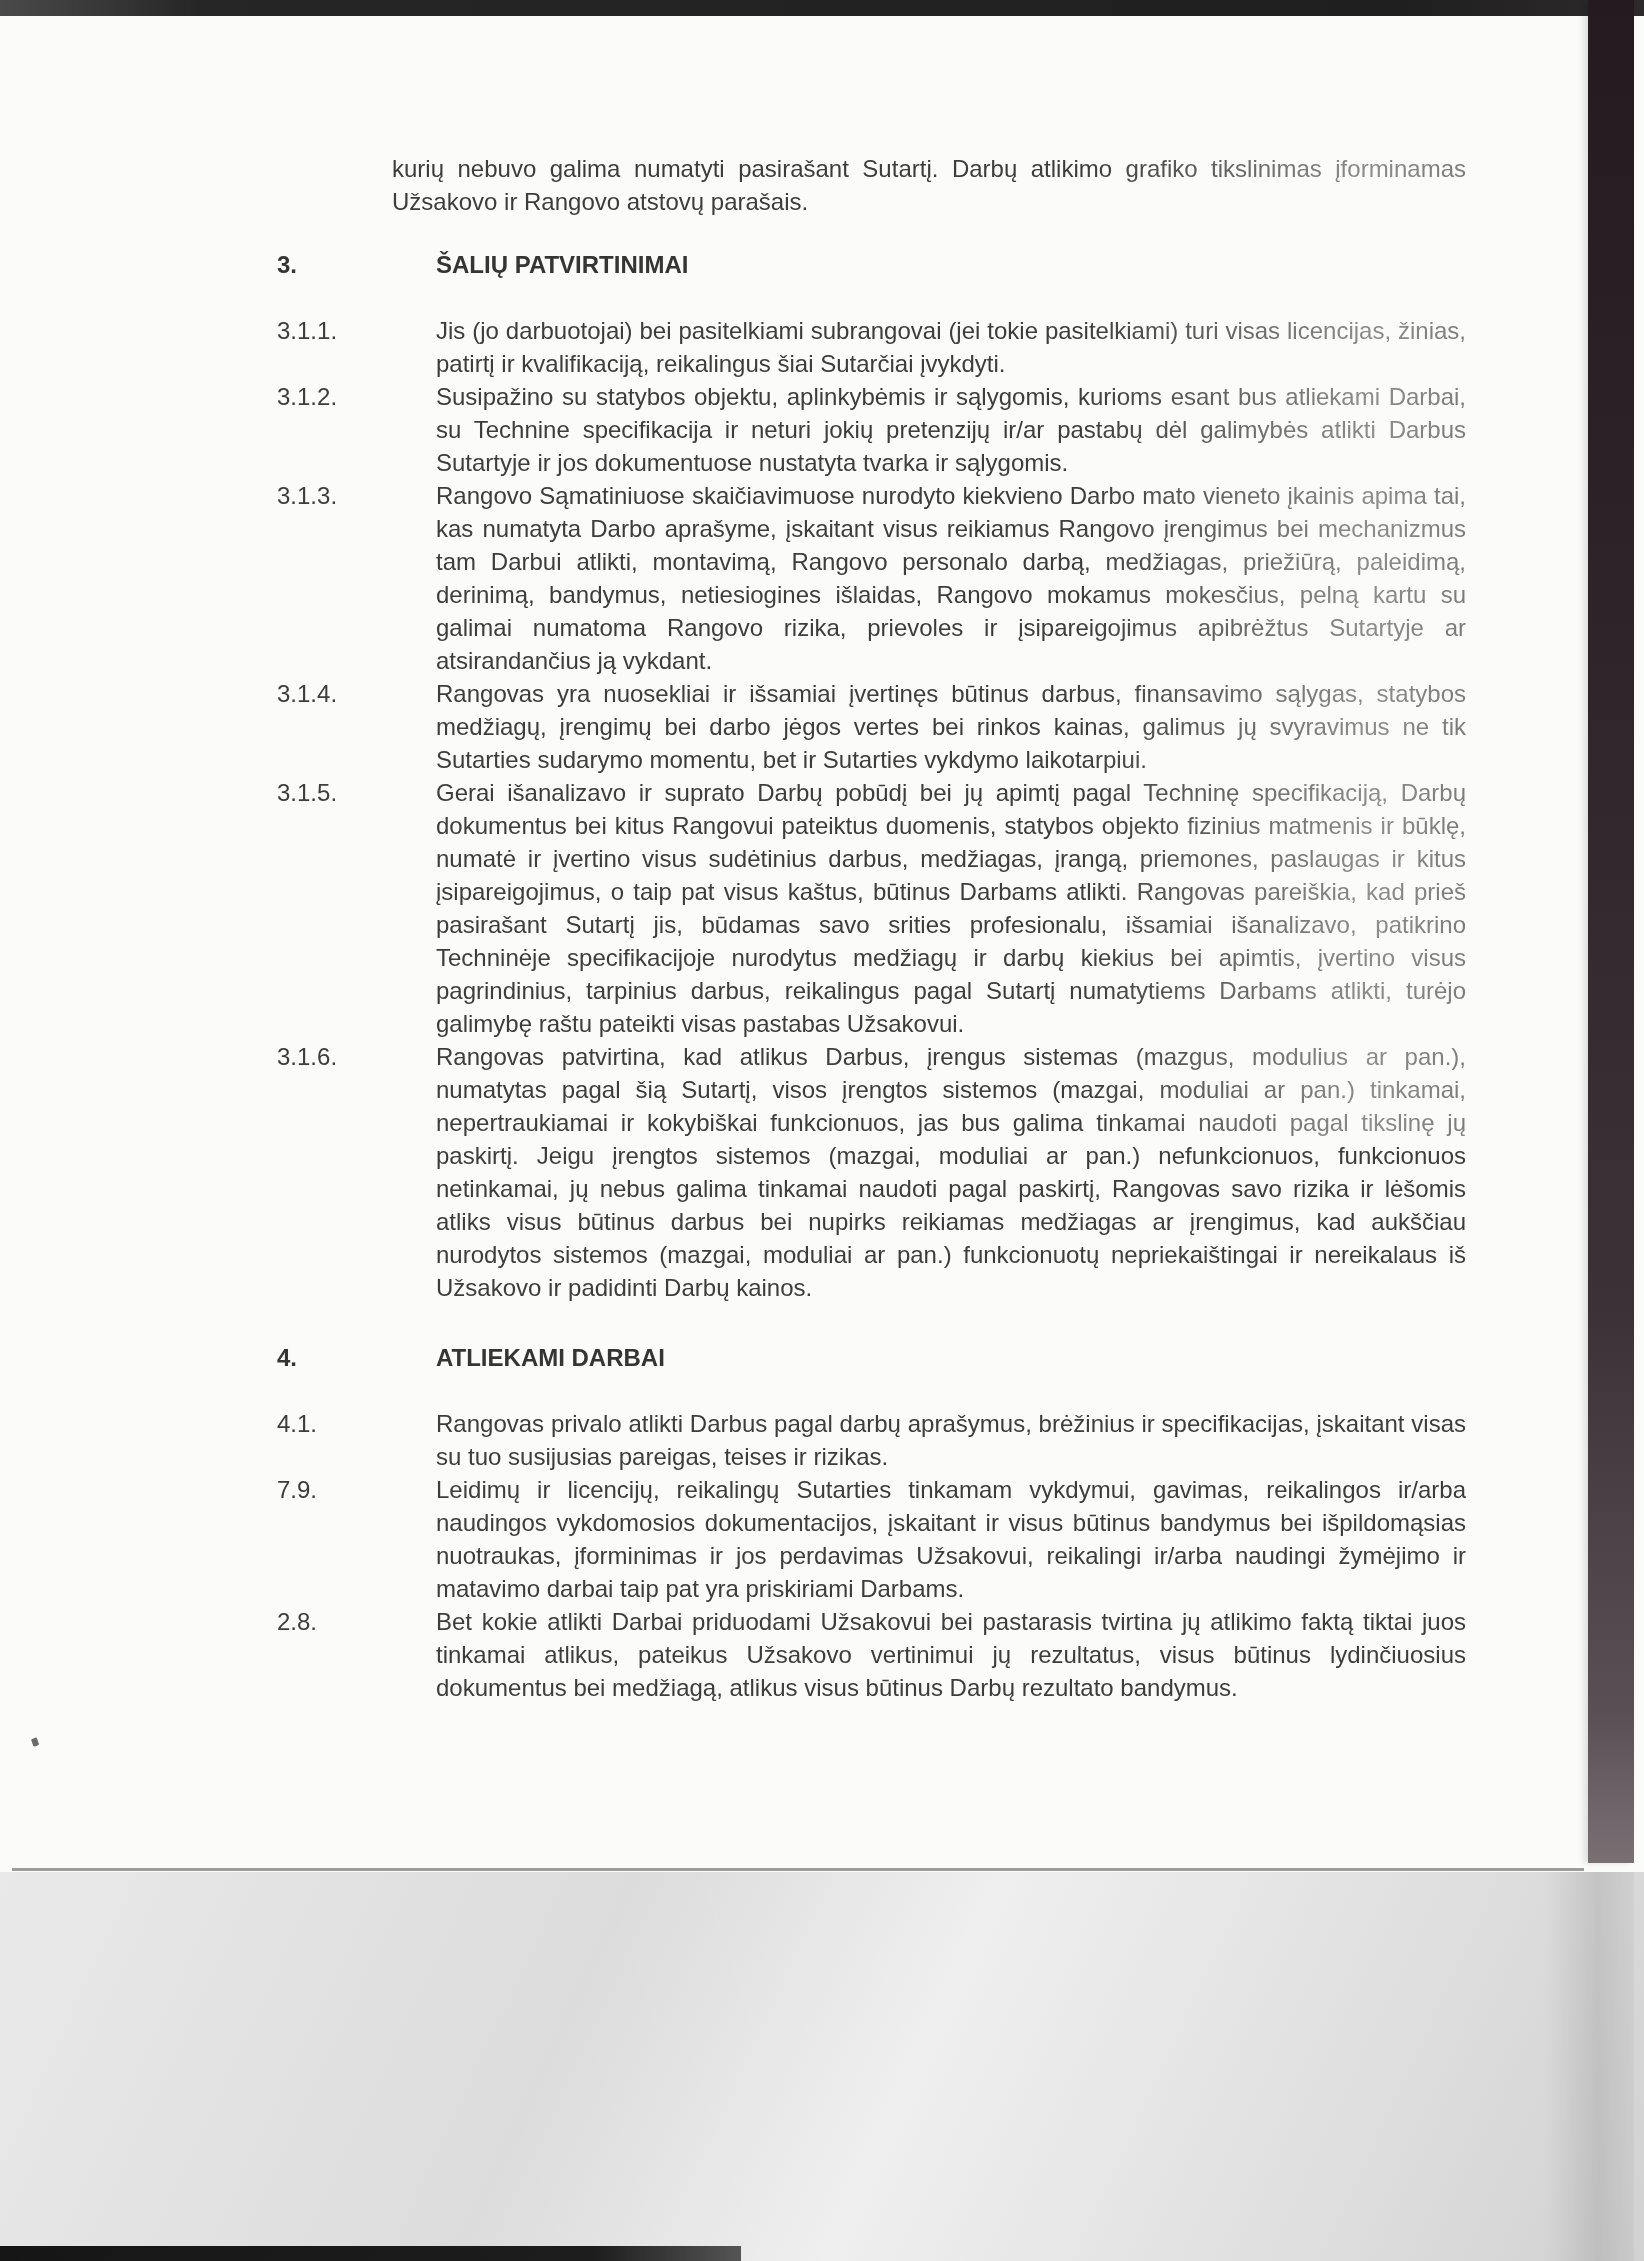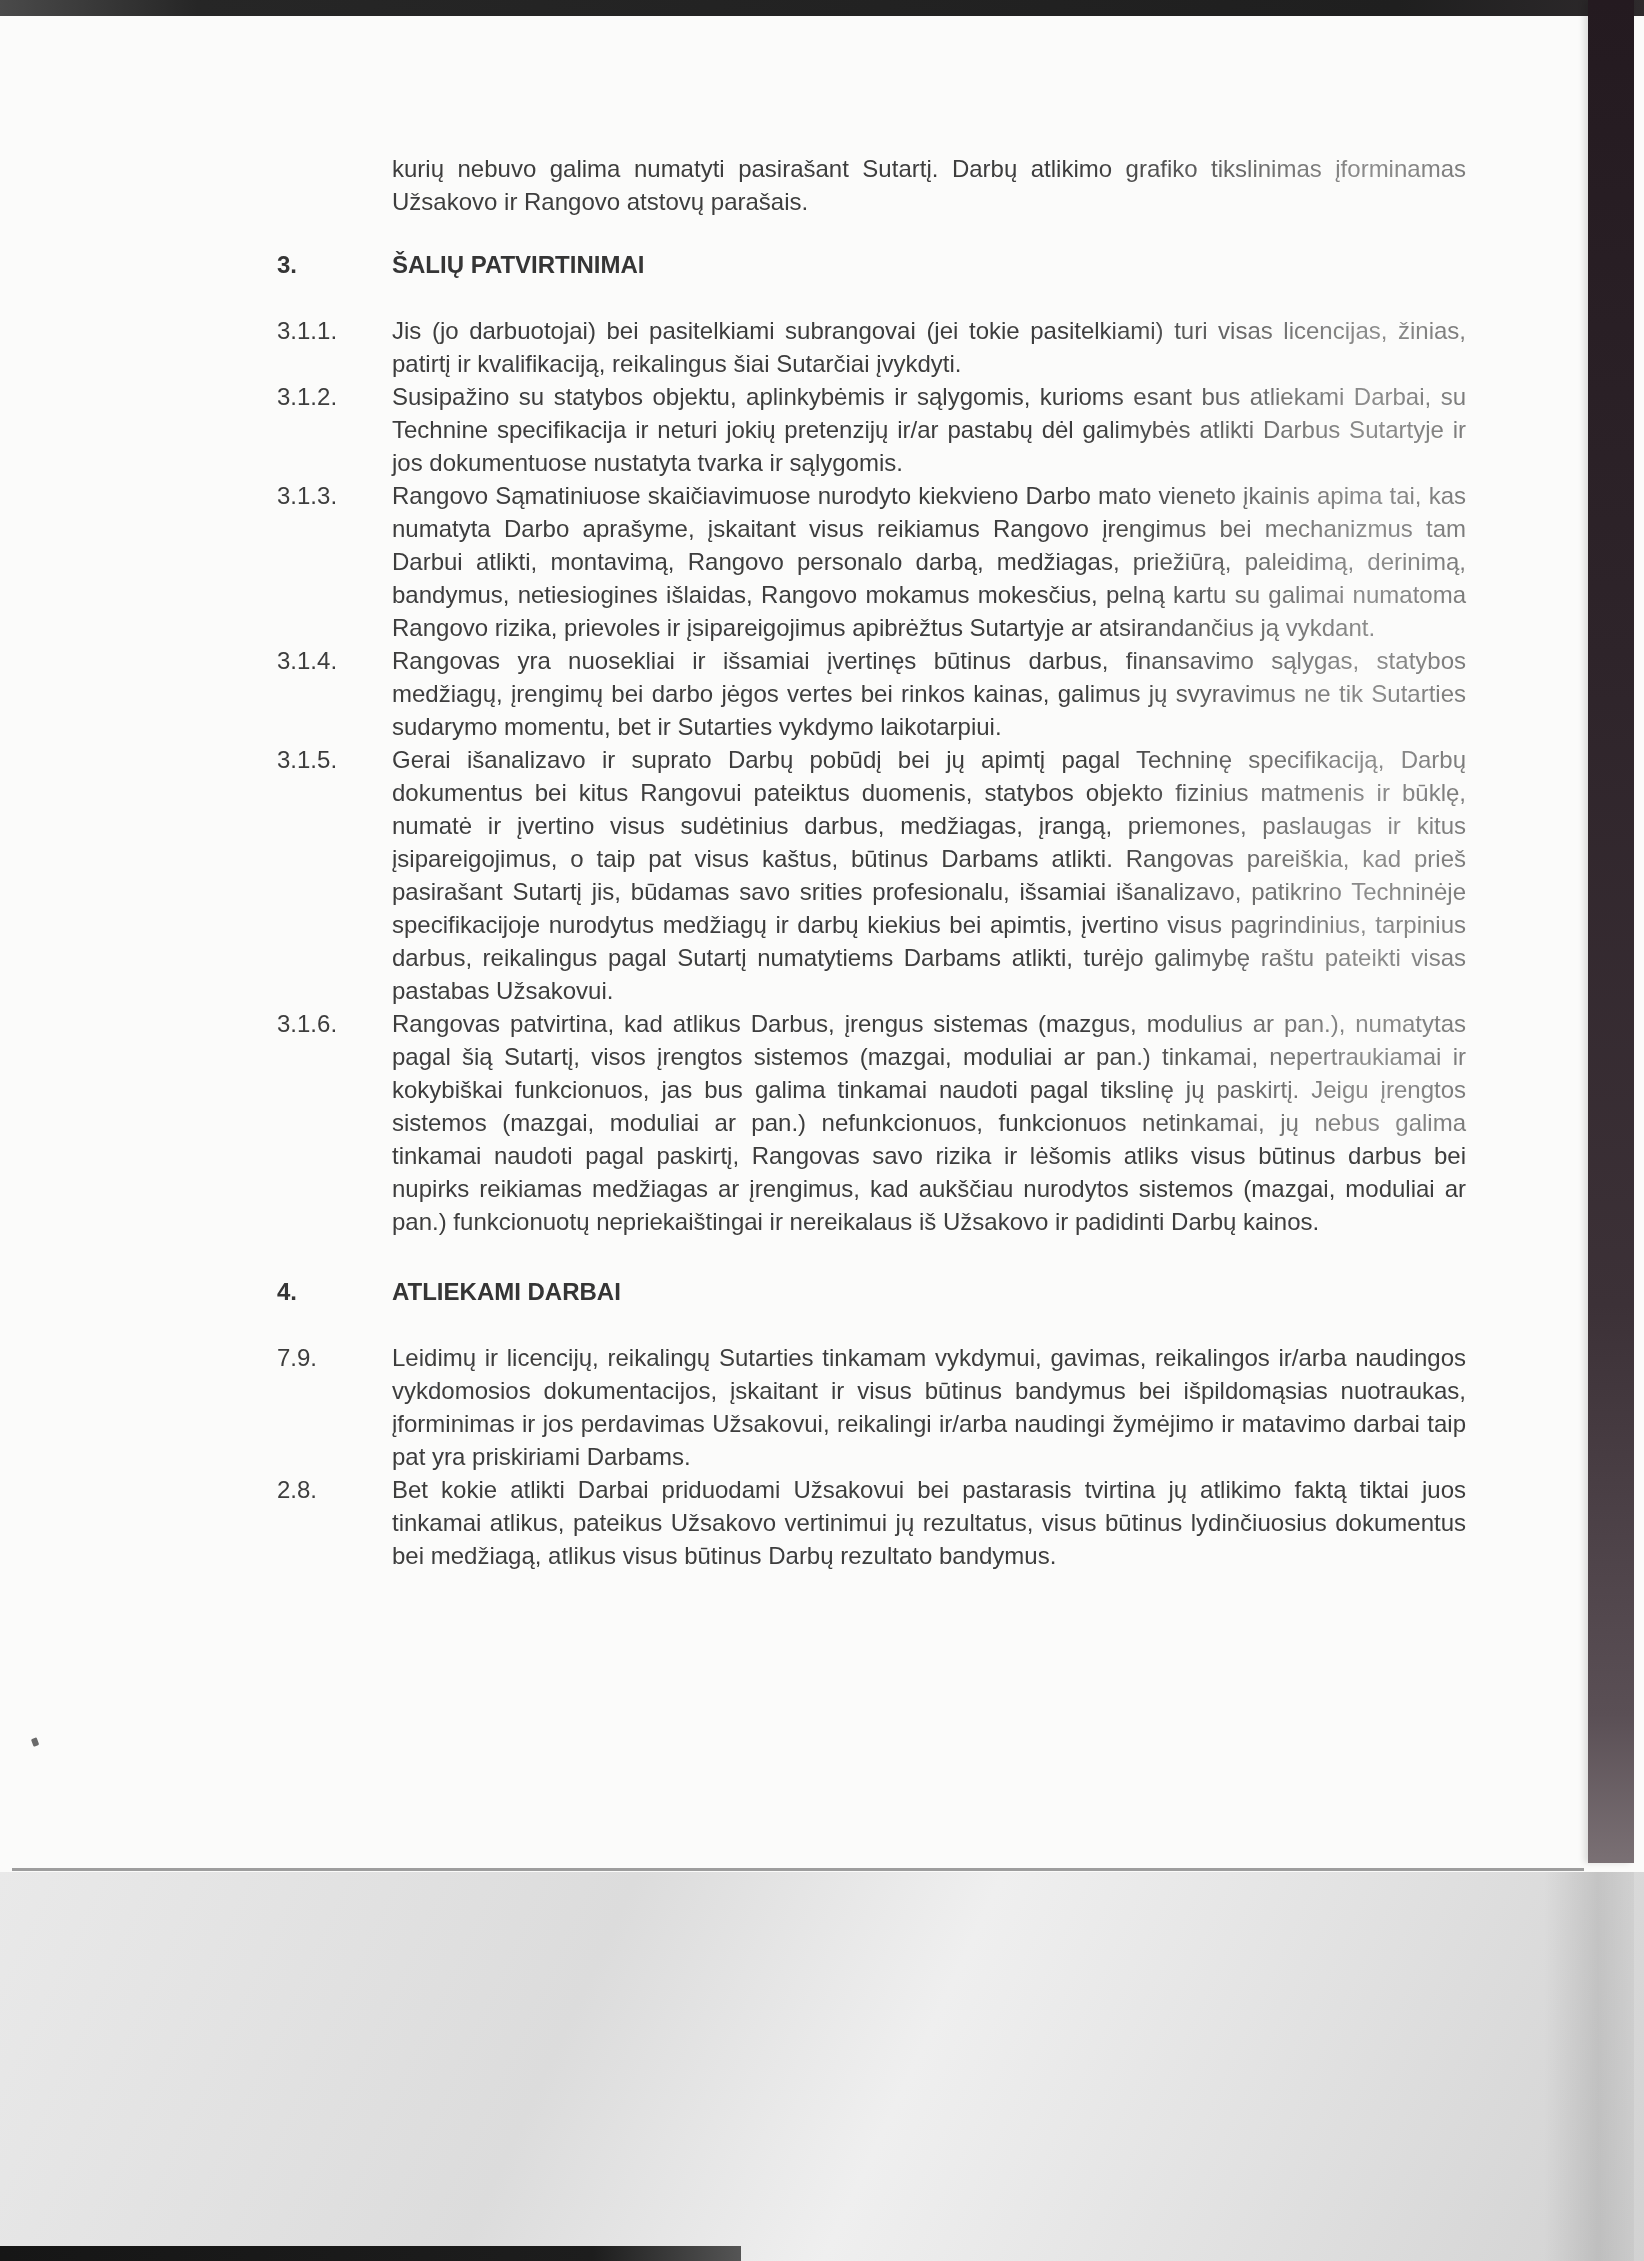--- a/index.html
+++ b/index.html
@@ -54,21 +54,21 @@
   .content {
     position: absolute; top: 152px; left: 277px; width: 1189px;
     font-size: 24px; line-height: 33px;
   }
   .intro {
     margin: 0 0 0 115px;
     text-align: justify;
   }
   .row { display: flex; align-items: flex-start; }
   .num { width: 115px; flex: 0 0 115px; }
-  .txt { flex: 1 1 auto; text-align: justify; }
+  .txt { flex: 1 1 auto; text-align: justify; margin-left: 44px; }
   .heading { font-weight: bold; color: #353535; }
   .heading-3 { margin-top: 30px; margin-bottom: 33px; }
   .heading-4 { margin-top: 37px; margin-bottom: 33px; }
 </style>
 </head>
 <body>
 
 <div class="page">
 
   <div class="top-strip"></div>
@@ -117,20 +117,24 @@
     <div class="row">
       <div class="num">3.1.6.</div>
       <div class="txt">Rangovas patvirtina, kad atlikus Darbus, įrengus sistemas (mazgus, modulius ar pan.), numatytas pagal šią Sutartį, visos įrengtos sistemos (mazgai, moduliai ar pan.) tinkamai, nepertraukiamai ir kokybiškai funkcionuos, jas bus galima tinkamai naudoti pagal tikslinę jų paskirtį. Jeigu įrengtos sistemos (mazgai, moduliai ar pan.) nefunkcionuos, funkcionuos netinkamai, jų nebus galima tinkamai naudoti pagal paskirtį, Rangovas savo rizika ir lėšomis atliks visus būtinus darbus bei nupirks reikiamas medžiagas ar įrengimus, kad aukščiau nurodytos sistemos (mazgai, moduliai ar pan.) funkcionuotų nepriekaištingai ir nereikalaus iš Užsakovo ir padidinti Darbų kainos.</div>
     </div>
 
     <div class="row heading heading-4">
       <div class="num">4.</div>
       <div class="txt">ATLIEKAMI DARBAI</div>
     </div>
 
+    <div class="row">
+      <div class="num">4.1.</div>
+      <div class="txt">Rangovas privalo atlikti Darbus pagal darbų aprašymus, brėžinius ir specifikacijas, įskaitant visas su tuo susijusias pareigas, teises ir rizikas.</div>
+    </div>
 
     <div class="row">
       <div class="num">7.9.</div>
       <div class="txt">Leidimų ir licencijų, reikalingų Sutarties tinkamam vykdymui, gavimas, reikalingos ir/arba naudingos vykdomosios dokumentacijos, įskaitant ir visus būtinus bandymus bei išpildomąsias nuotraukas, įforminimas ir jos perdavimas Užsakovui, reikalingi ir/arba naudingi žymėjimo ir matavimo darbai taip pat yra priskiriami Darbams.</div>
     </div>
 
     <div class="row">
       <div class="num">2.8.</div>
       <div class="txt">Bet kokie atlikti Darbai priduodami Užsakovui bei pastarasis tvirtina jų atlikimo faktą tiktai juos tinkamai atlikus, pateikus Užsakovo vertinimui jų rezultatus, visus būtinus lydinčiuosius dokumentus bei medžiagą, atlikus visus būtinus Darbų rezultato bandymus.</div>
     </div>

